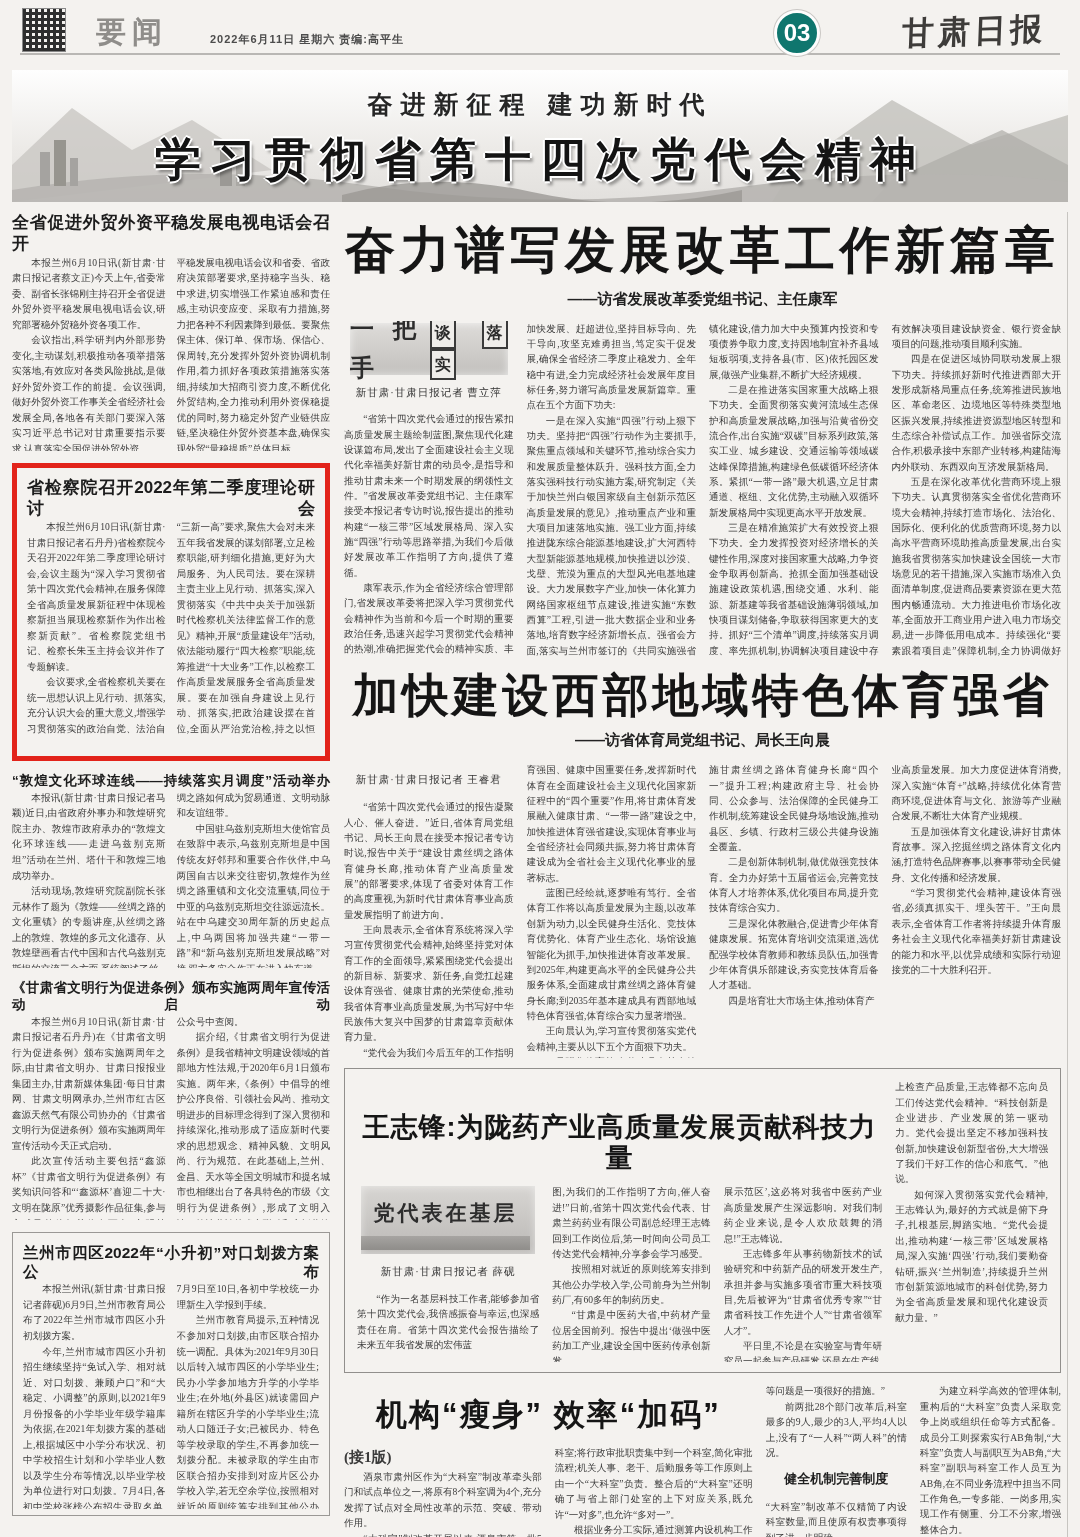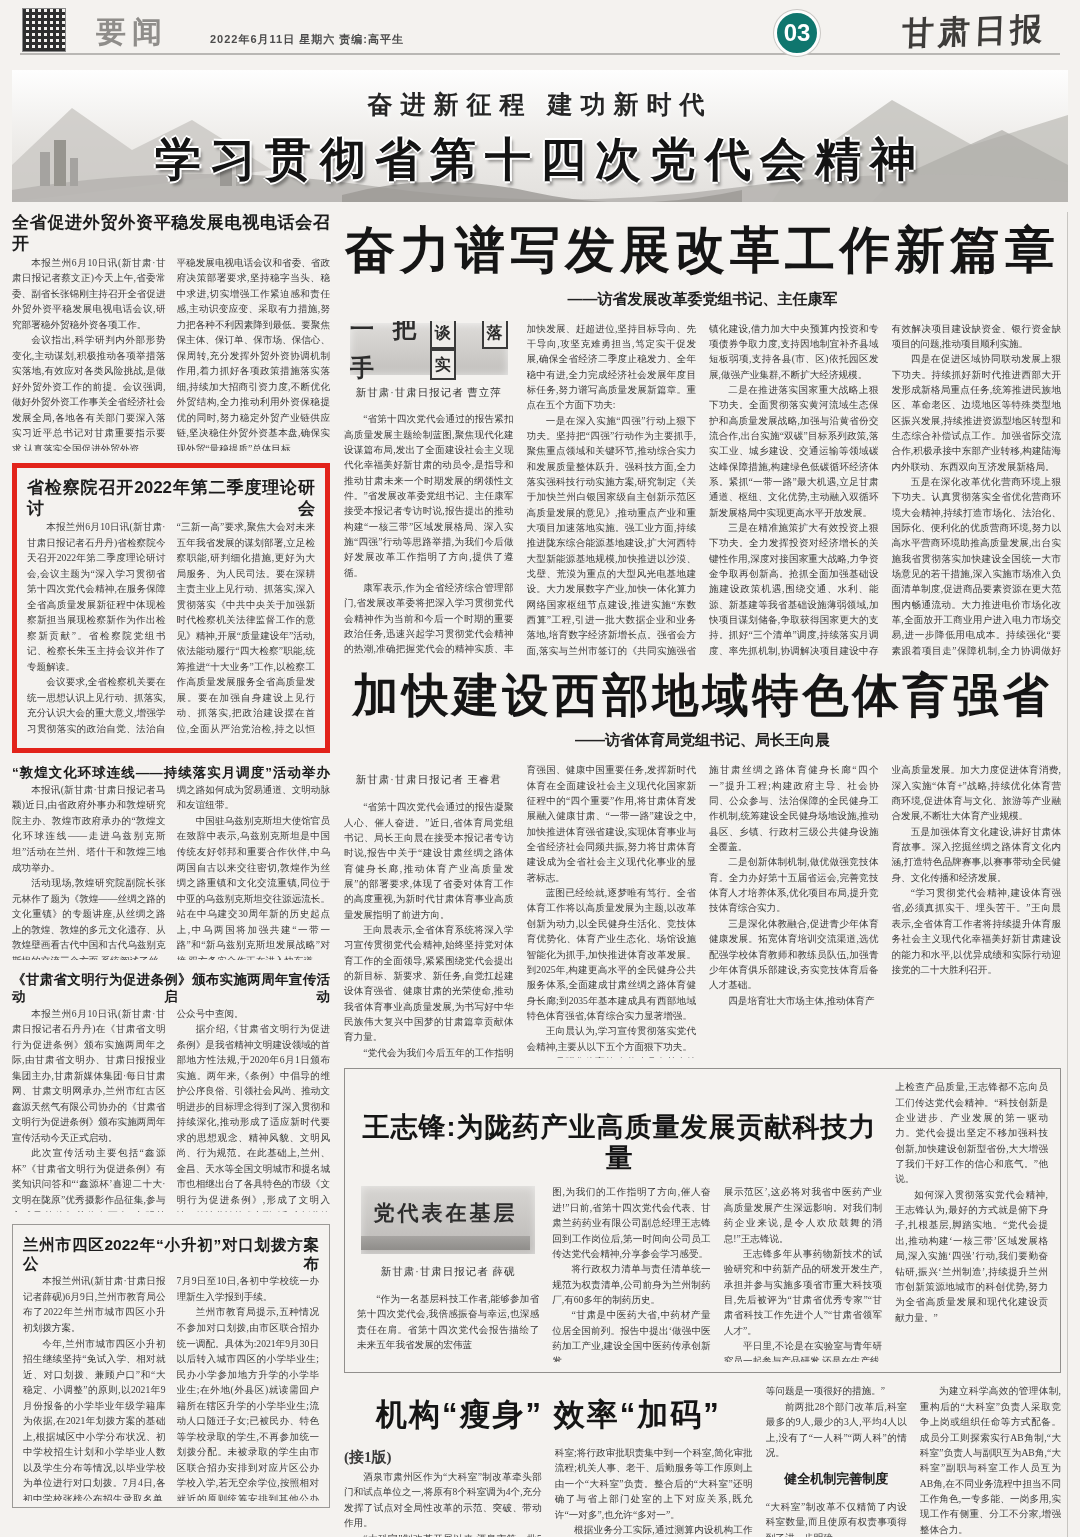--- a/index.html
+++ b/index.html
@@ -64,21 +64,21 @@
     font-family:"Liberation Sans","DejaVu Sans",sans-serif; font-weight:900; color:#1c1c1c;
     text-align:justify; text-align-last:justify; line-height:1.25;
   }
   .t-a1 { font-size:17px; }
   .t-a2 { font-size:17px; }
   .t-a3 { font-size:13.5px; }
   .t-a4 { font-size:13.5px; }
   .t-a5 { font-size:15.5px; }
   .la-body { display:flex; gap:11px; overflow:hidden; }
   .la-col { flex:1; font-size:9.6px; line-height:1.62; text-align:justify; overflow:hidden; }
-  .hl-red { border:5px solid #e2231a; padding:9px 10px 13px 10px; margin-bottom:12px; }
+  .hl-red { border:5px solid #e2231a; padding:9px 10px 21px 10px; margin-bottom:12px; }
   .thin-box { border:1px solid #9a9895; padding:10px 10px 6px 10px; }
   .h-a1 { height:196px; } .h-a2 { height:216px; } .h-a3 { height:178px; }
   .h-a4 { height:206px; } .h-a5 { height:228px; }
   
   .ma { margin-bottom:10px; }
   .ma-title {
     text-align:center; font-family:"Liberation Sans","DejaVu Sans",sans-serif;
     font-weight:900; color:#151515; line-height:1.15;
   }
   .t-A { font-size:50px; letter-spacing:5px; margin-top:10px; }
@@ -312,21 +312,21 @@
                 <div>党代表在基层</div>
                 <div class="badge2-strip"></div>
               </div>
               <div class="byline">新甘肃·甘肃日报记者 薛砚</div>
               <div>
                   <p class="para">“作为一名基层科技工作者,能够参加省第十四次党代会,我倍感振奋与幸运,也深感责任在肩。省第十四次党代会报告描绘了未来五年我省发展的宏伟蓝</p>
                 </div>
             </div>
             <div class="ma-col c-colx cont">
                 <p class="para">图,为我们的工作指明了方向,催人奋进!”日前,省第十四次党代会代表、甘肃兰药药业有限公司副总经理王志锋回到工作岗位后,第一时间向公司员工传达党代会精神,分享参会学习感受。</p>
-                <p class="para">将行政权力清单与责任清单统一规范为权责清单,公司前身为兰州制药厂,有60多年的制药历史。</p>
+                <p class="para">按照相对就近的原则统筹安排到其他公办学校入学,公司前身为兰州制药厂,有60多年的制药历史。</p>
                 <p class="para">“甘肃是中医药大省,中药材产量位居全国前列。报告中提出‘做强中医药加工产业,建设全国中医药传承创新发</p>
               </div>
             <div class="ma-col c-colx cont">
                 <p class="para">展示范区’,这必将对我省中医药产业高质量发展产生深远影响。对我们制药企业来说,是令人欢欣鼓舞的消息!”王志锋说。</p>
                 <p class="para">王志锋多年从事药物新技术的试验研究和中药新产品的研发开发生产,承担并参与实施多项省市重大科技项目,先后被评为“甘肃省优秀专家”“甘肃省科技工作先进个人”“甘肃省领军人才”。</p>
                 <p class="para">平日里,不论是在实验室与青年研究员一起参与产品研发,还是在生产线</p>
               </div>
           </div>
         </div>
         <div class="c-col4 cont">

